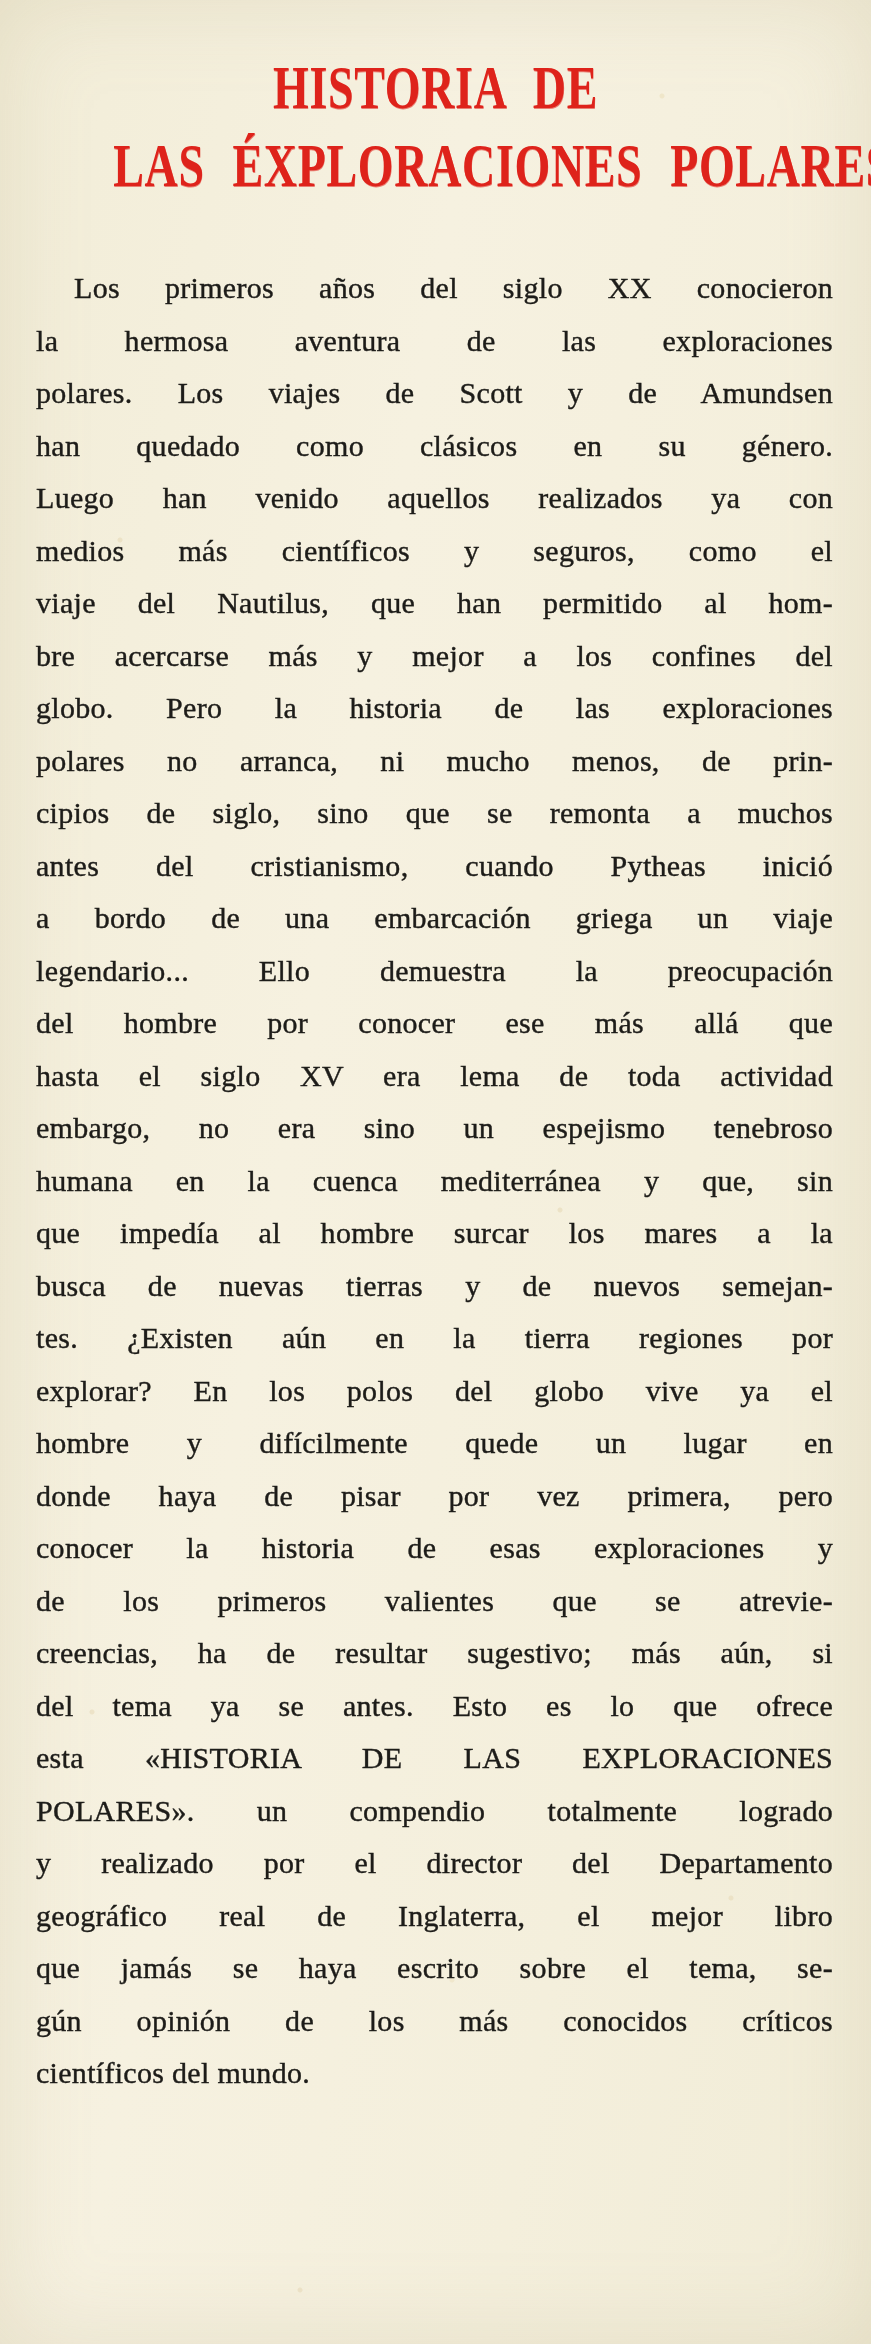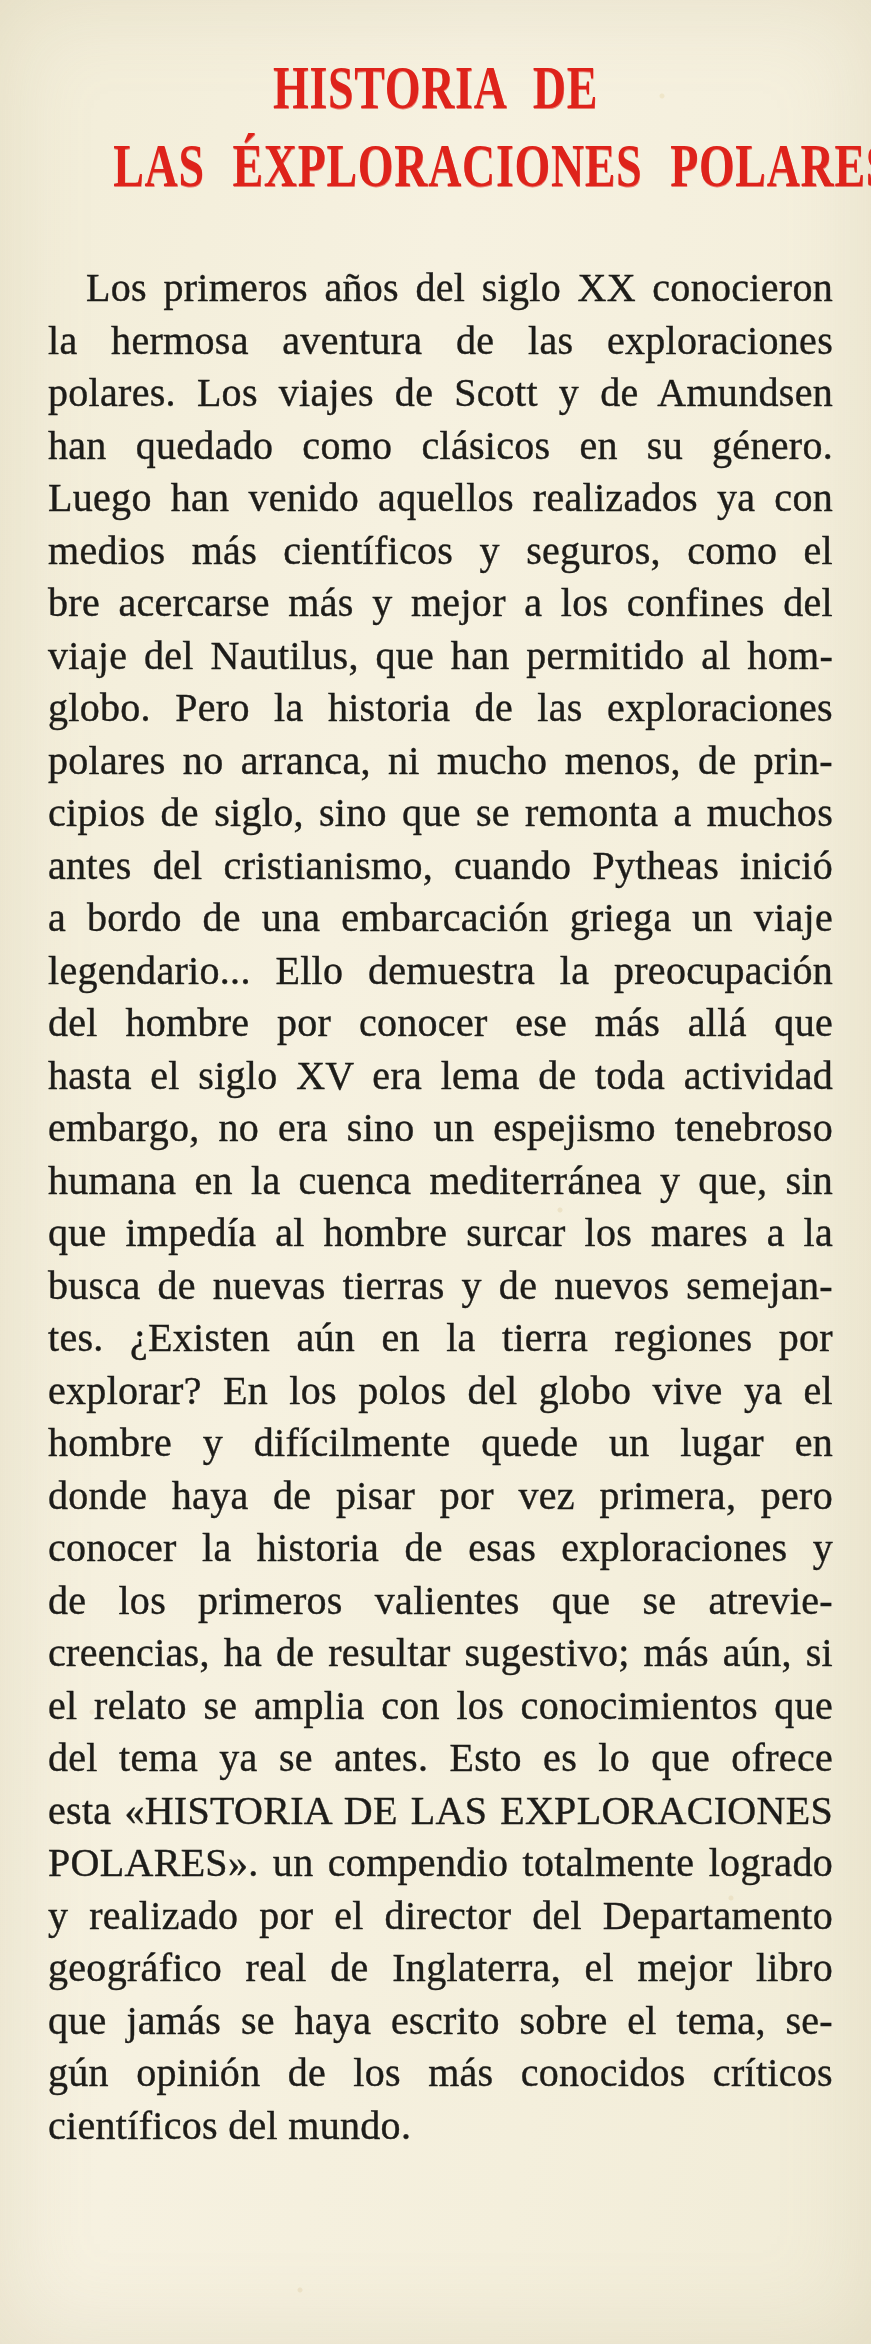--- a/index.html
+++ b/index.html
@@ -40,23 +40,23 @@
     line-height: 78px;
     letter-spacing: 1px;
     word-spacing: 0.34em;
     white-space: nowrap;
     transform: scaleX(0.74);
     transform-origin: 50% 50%;
     text-shadow: 0.5px 0.5px 0 rgba(222, 35, 27, 0.55);
   }
 
   .body-text {
-    margin: 58px 38px 0 48px;
+    margin: 58px 38px 0 36px;
     color: var(--ink, #1d1c19);
-    font-size: 40px;
+    font-size: 30px;
     line-height: 52.5px;
     letter-spacing: 0.3px;
     -webkit-text-stroke: 0.4px var(--ink, #1d1c19);
   }
   .body-line {
     text-align: justify;
     text-align-last: justify;
   }
   .body-line:first-of-type {
     text-indent: 38px;
@@ -76,42 +76,41 @@
   </div>
 
   <div class="body-text">
 
   <div class="body-line">Los primeros años del siglo XX conocieron</div>
       <div class="body-line">la hermosa aventura de las exploraciones</div>
       <div class="body-line">polares. Los viajes de Scott y de Amundsen</div>
       <div class="body-line">han quedado como clásicos en su género.</div>
       <div class="body-line">Luego han venido aquellos realizados ya con</div>
       <div class="body-line">medios más científicos y seguros, como el</div>
+      <div class="body-line">viaje del Nautilus, que han permitido al hom-</div>
       <div class="body-line">bre acercarse más y mejor a los confines del</div>
-      <div class="body-line">viaje del Nautilus, que han permitido al hom-</div>
       <div class="body-line">globo. Pero la historia de las exploraciones</div>
       <div class="body-line">polares no arranca, ni mucho menos, de prin-</div>
       <div class="body-line">cipios de siglo, sino que se remonta a muchos</div>
       <div class="body-line">antes del cristianismo, cuando Pytheas inició</div>
       <div class="body-line">a bordo de una embarcación griega un viaje</div>
       <div class="body-line">legendario... Ello demuestra la preocupación</div>
       <div class="body-line">del hombre por conocer ese más allá que</div>
       <div class="body-line">hasta el siglo XV era lema de toda actividad</div>
       <div class="body-line">embargo, no era sino un espejismo tenebroso</div>
       <div class="body-line">humana en la cuenca mediterránea y que, sin</div>
       <div class="body-line">que impedía al hombre surcar los mares a la</div>
       <div class="body-line">busca de nuevas tierras y de nuevos semejan-</div>
       <div class="body-line">tes. ¿Existen aún en la tierra regiones por</div>
       <div class="body-line">explorar? En los polos del globo vive ya el</div>
       <div class="body-line">hombre y difícilmente quede un lugar en</div>
       <div class="body-line">donde haya de pisar por vez primera, pero</div>
       <div class="body-line">conocer la historia de esas exploraciones y</div>
       <div class="body-line">de los primeros valientes que se atrevie-</div>
       <div class="body-line">creencias, ha de resultar sugestivo; más aún, si</div>
-      <div class="body-line">el relato se amplia con los conocimientos que</div>
       <div class="body-line">del tema ya se antes. Esto es lo que ofrece</div>
       <div class="body-line">esta «HISTORIA DE LAS EXPLORACIONES</div>
       <div class="body-line">POLARES». un compendio totalmente logrado</div>
       <div class="body-line">y realizado por el director del Departamento</div>
       <div class="body-line">geográfico real de Inglaterra, el mejor libro</div>
       <div class="body-line">que jamás se haya escrito sobre el tema, se-</div>
       <div class="body-line">gún opinión de los más conocidos críticos</div>
       <div class="body-line">científicos del mundo.</div>
     </div>
 

